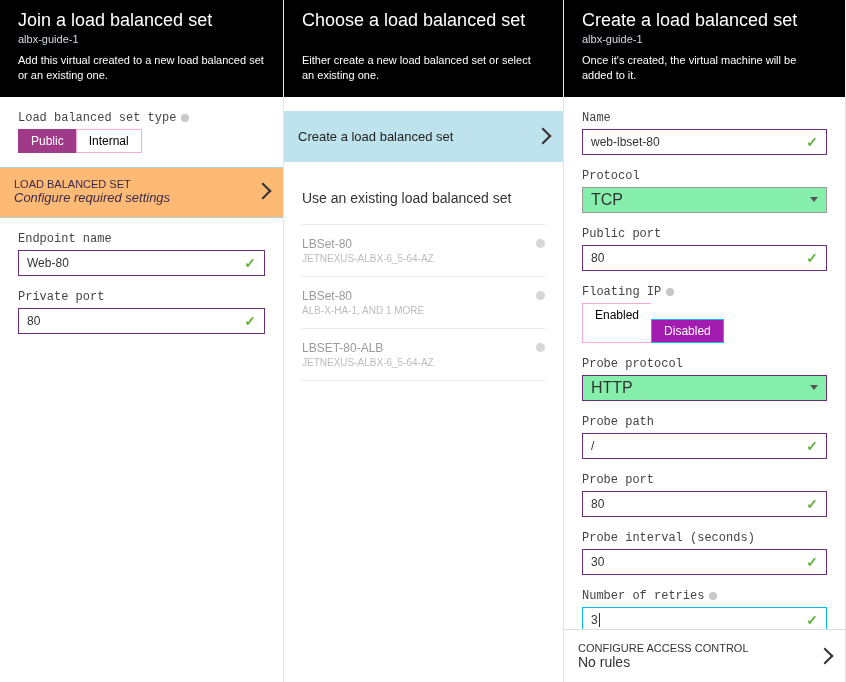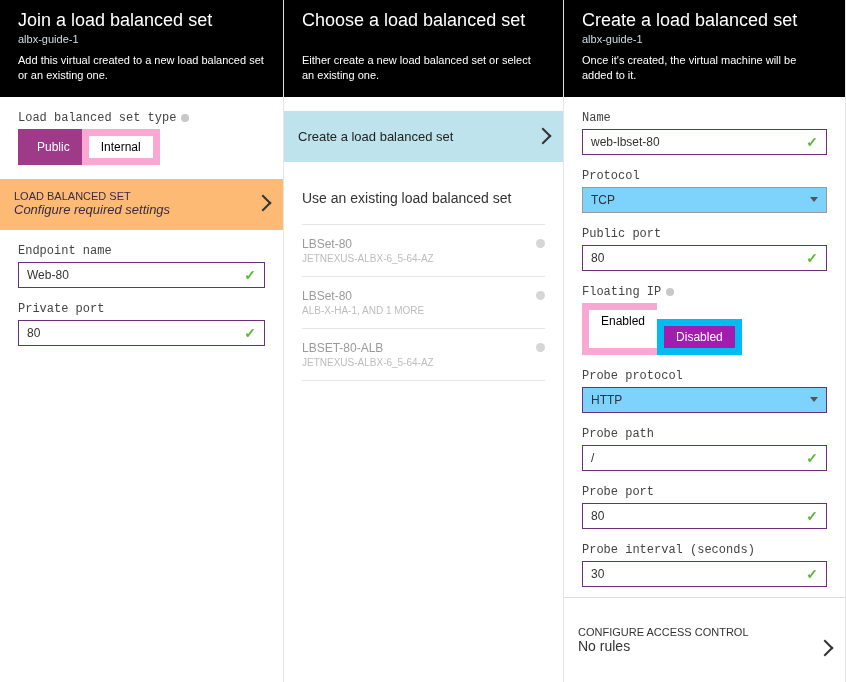--- a/index.html
+++ b/index.html
@@ -9,42 +9,42 @@
 .panel-2 { width: 280px; }
 .panel-3 { width: 282px; }
 .header { background: #000000; color: #fff; padding: 10px 18px 14px; min-height: 92px; }
 .header-title { font-size: 18px; font-weight: 400; margin-bottom: 2px; }
 .header-sub { font-size: 11px; color: #d0dce4; margin-bottom: 8px; }
 .header-desc { font-size: 11px; color: #fff; line-height: 1.35; }
 .body { padding: 14px 18px 14px; background: #fff; flex: 1; overflow-y: auto; }
 .label { font-size: 12px; color: #444; margin-bottom: 4px; display: flex; align-items: center; font-family: Liberation Mono, monospace; }
 .info-icon::after { content: ""; display: inline-block; width: 8px; height: 8px; border-radius: 50%; background: #c8c8c8; margin-left: 5px; vertical-align: middle; }
 .seg { display: flex; margin-bottom: 14px; }
-.seg > div { font-size: 12px; padding: 4px 12px; border: 7px solid #f9a8d4; cursor: pointer; }
+.seg > div { font-size: 12px; padding: 4px 12px; border: 1px solid #f9a8d4; cursor: pointer; }
 .seg > div:first-child { border-right: none; }
 .seg-purple-active { background: #9e3a88; color: #fff; border-color: #9e3a88 !important; }
 .seg-blue-active { background: #a21caf; color: #fff; border-color: #00bcf2 !important; margin-top: 16px; }
 .banner { background: #fdba74; padding: 10px 14px 12px; display: flex; align-items: center; justify-content: space-between; cursor: pointer; border-top: 1px solid #a6d4e0; border-bottom: 1px solid #a6d4e0; }
 .banner-simple { background: #bee3ec; padding: 18px 14px; display: flex; align-items: center; justify-content: space-between; cursor: pointer; font-size: 13px; color: #222; }
 .banner .t1 { font-size: 11px; color: #3a2a4a; text-transform: uppercase; }
 .banner .t2 { font-size: 13px; font-style: italic; color: #3a2a4a; }
 .chev { width: 12px; height: 12px; border-top: 2px solid #333; border-right: 2px solid #333; transform: rotate(45deg); }
 .field { margin-bottom: 14px; }
 .input { width: 100%; height: 26px; border: 1px solid #6a2e7a; font-size: 12px; padding: 0 8px; position: relative; display: flex; align-items: center; justify-content: space-between; color: #333; }
 .input-blue { border-color: #00bcf2; }
 .check { color: #5fb336; font-weight: bold; font-size: 14px; }
-.select { width: 100%; height: 26px; border: 1px solid #999; font-size: 12px; padding: 0 8px; display: flex; align-items: center; justify-content: space-between; color: #333; background: #7dd3fc; cursor: pointer; }
+.select { width: 100%; height: 26px; border: 1px solid #999; font-size: 16px; padding: 0 8px; display: flex; align-items: center; justify-content: space-between; color: #333; background: #86efac; cursor: pointer; }
 .select-purple { border-color: #6a2e7a; }
 .caret-down { width: 0; height: 0; border-left: 4px solid transparent; border-right: 4px solid transparent; border-top: 5px solid #555; }
 .section-title { font-size: 14px; color: #333; margin: 28px 0 18px; }
 .existing { border-bottom: 1px solid #e6e6e6; padding: 12px 0; display: flex; justify-content: space-between; align-items: flex-start; cursor: pointer; }
 .existing .nm { font-size: 12px; color: #9a9a9a; }
 .existing .sb { font-size: 10px; color: #bdbdbd; text-transform: uppercase; margin-top: 2px; }
 .dot-icon { width: 9px; height: 9px; border-radius: 50%; background: #d6d6d6; margin-top: 2px; }
-.access-row { border-top: 1px solid #ddd; padding: 28px 14px; display: flex; justify-content: space-between; align-items: flex-end; cursor: pointer; }
+.access-row { border-top: 1px solid #ddd; padding: 12px 14px; display: flex; justify-content: space-between; align-items: center; cursor: pointer; }
 .access-row .t1 { font-size: 11px; color: #333; text-transform: uppercase; }
 .access-row .t2 { font-size: 14px; color: #333; }
 .existing-wrap { border-top: 1px solid #e6e6e6; }
 .cursor { border-right: 1px solid #333; padding-right: 1px; }
 </style>
 </head>
 <body>
 
 <div class="panel panel-1">
   <div class="header">

